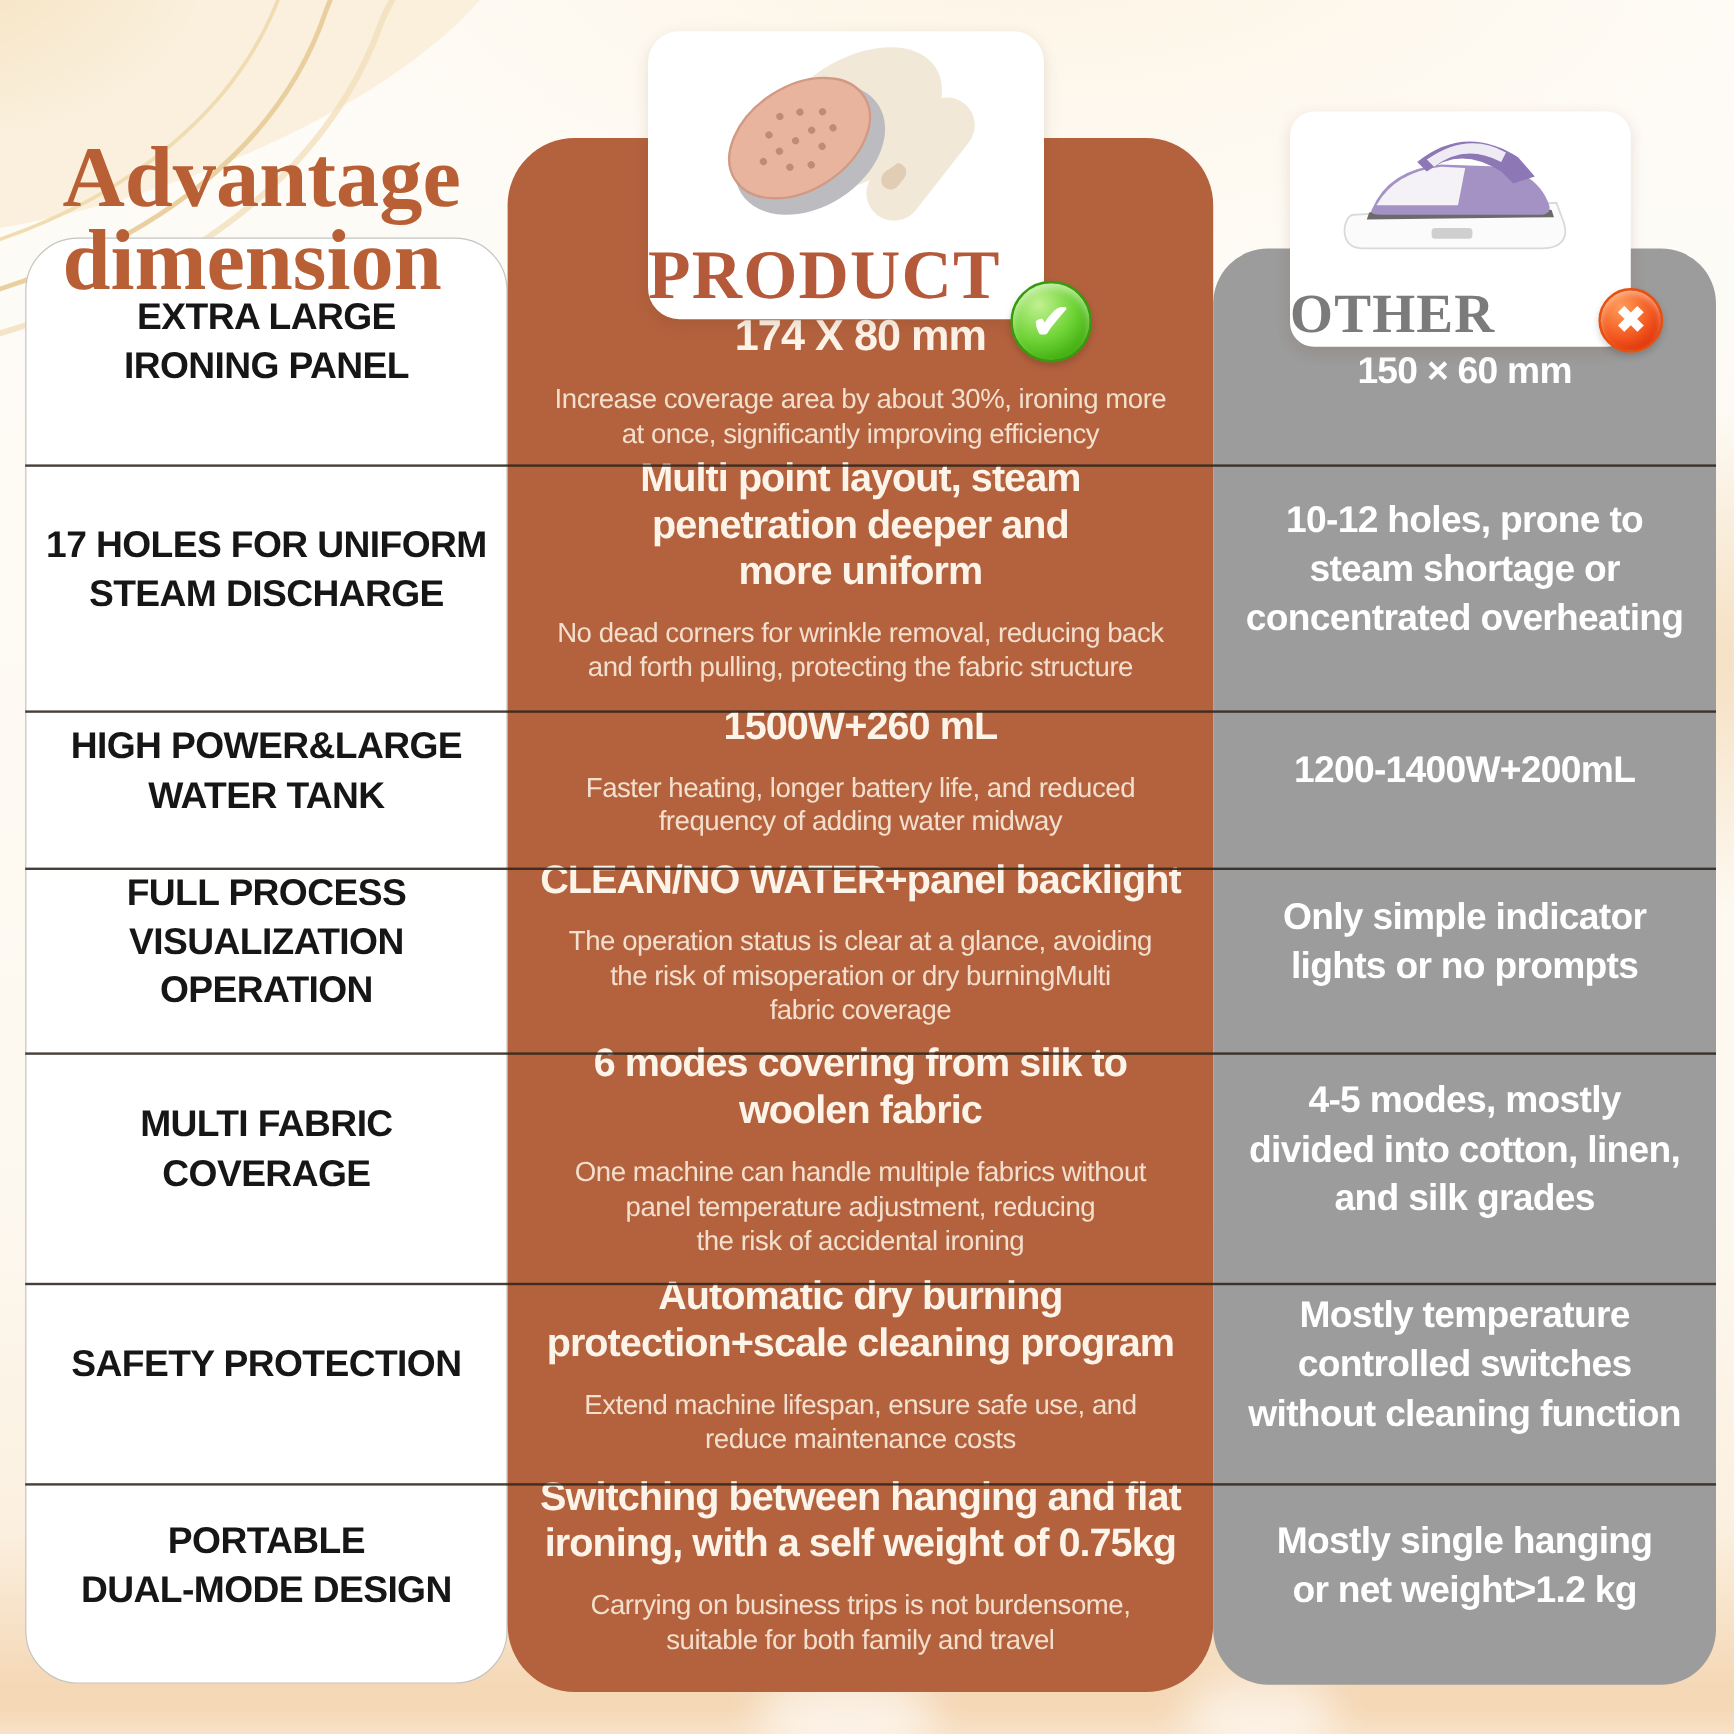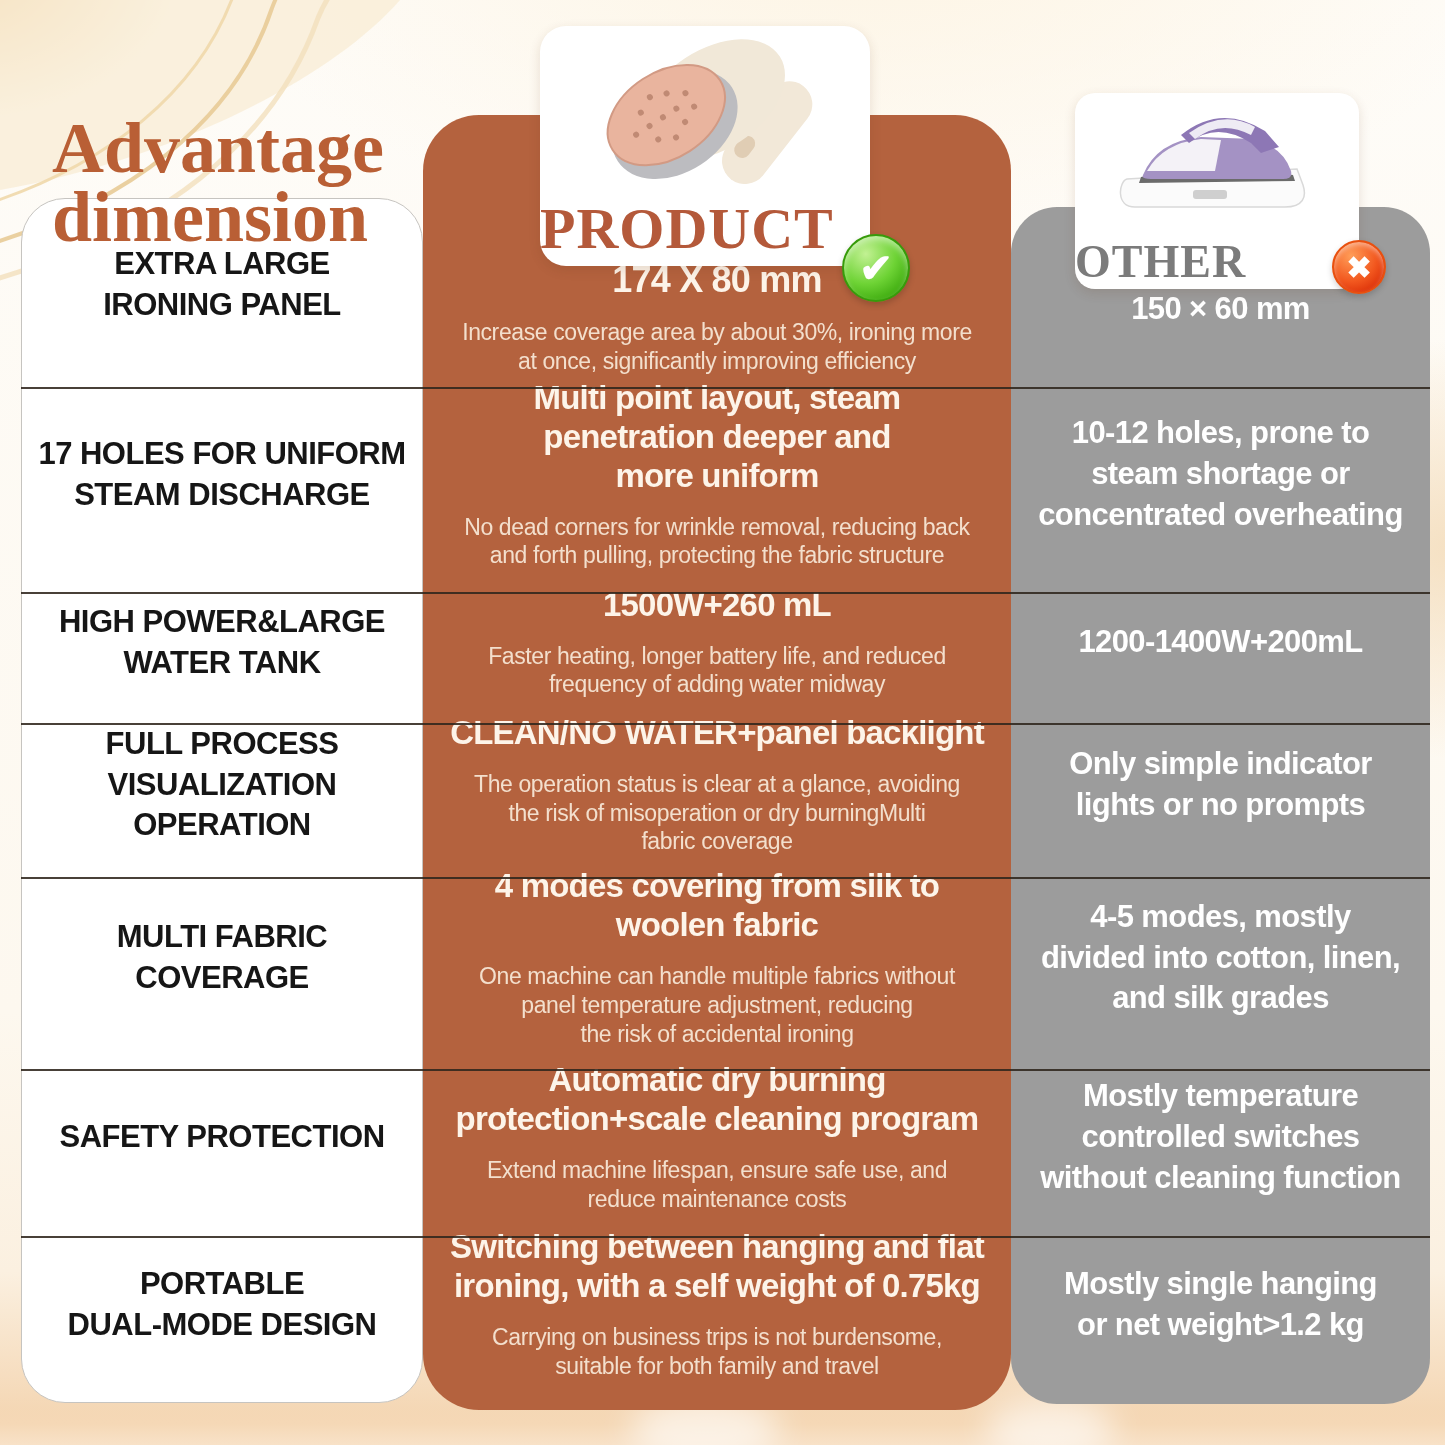--- a/index.html
+++ b/index.html
@@ -194,21 +194,21 @@
     <div class="cell">
         <div class="o-text">Only simple indicator
 lights or no prompts</div>
       </div>
 
     <div class="cell">
         <div class="feature">MULTI FABRIC
 COVERAGE</div>
       </div>
     <div class="cell">
-      <div class="p-head">4 modes covering from silk to
+      <div class="p-head">6 modes covering from silk to
 woolen fabric</div>
       <div class="p-detail">One machine can handle multiple fabrics without
 panel temperature adjustment, reducing
 the risk of accidental ironing</div>
     </div>
     <div class="cell">
         <div class="o-text">4-5 modes, mostly
 divided into cotton, linen,
 and silk grades</div>
       </div>

